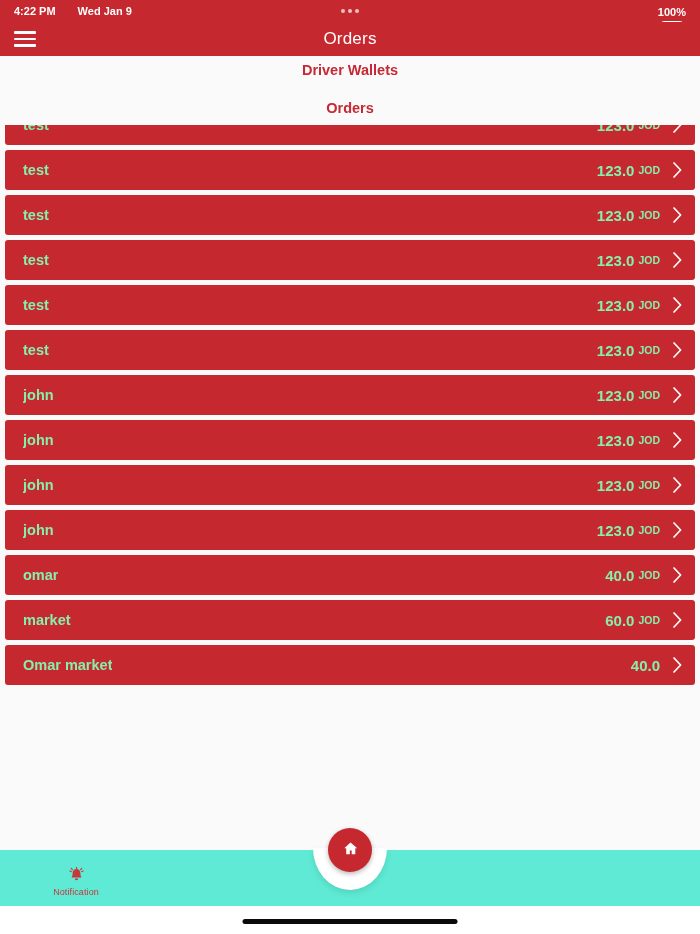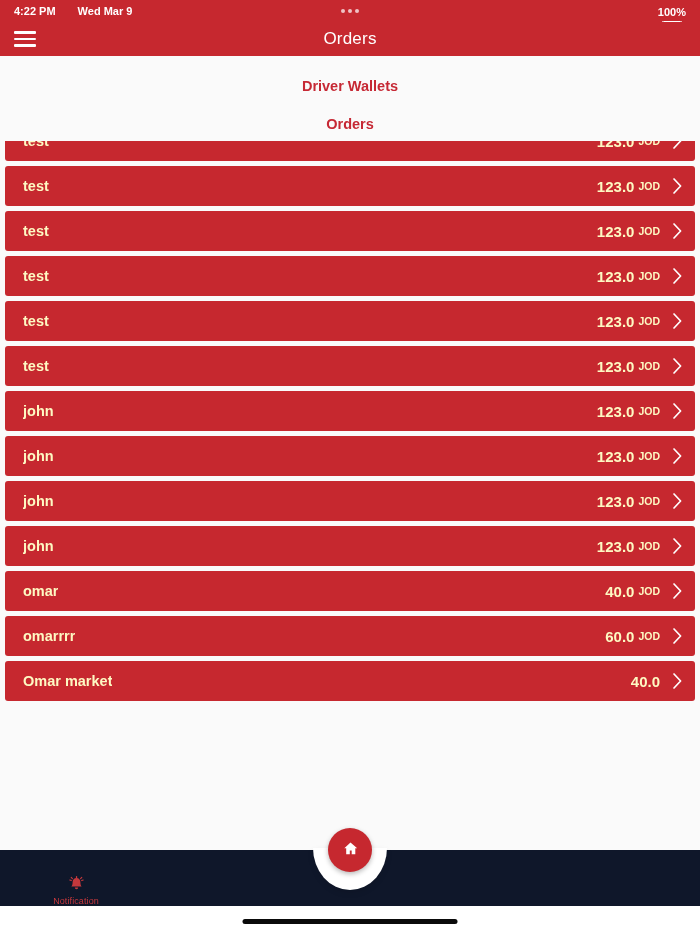--- a/index.html
+++ b/index.html
@@ -117,21 +117,21 @@
 
   
   .section-title {
     text-align: center;
     color: #c62834;
     font-size: 14.5px;
     font-weight: bold;
     background: #fafafa;
     flex: none;
   }
-  .section-title.wallets { padding: 22px 0 11px; }
+  .section-title.wallets { padding: 6px 0 11px; }
   .section-title.orders  { padding: 11px 0 9px; }
 
   
   .wallet-card {
     margin: 0 2px;
     background: #ffffff;
     border-radius: 3px;
     box-shadow: 0 1px 3px rgba(150,40,50,0.30), 0 0 0 0.5px rgba(198,40,47,0.10);
     height: 185px;
     padding-top: 18px;
@@ -176,21 +176,21 @@
     margin-top: -20px;   
   }
   .order-row {
     height: 40px;
     margin: 0 5px 5px 5px;
     background: #c6282f;
     border-radius: 3px;
     display: flex;
     align-items: center;
     padding: 0 8px 0 18px;
-    color: #fef9c3;
+    color: #86efac;
     cursor: pointer;
   }
   .order-name {
     font-size: 14.5px;
     font-weight: bold;
     white-space: nowrap;
     overflow: hidden;
   }
   .order-right {
     margin-left: auto;
@@ -207,24 +207,24 @@
   }
   .chevron {
     margin-left: 12px;
     margin-right: 4px;
     display: block;
   }
 
   
   .bottomnav {
     height: 56px;
-    background: #0f172a;
+    background: #5eead4;
     flex: none;
     display: flex;
-    align-items: flex-end;
+    align-items: center;
     padding-top: 6px;
     position: relative;
   }
   .nav-item {
     width: 128px;
     text-align: center;
     color: #c6383c;
     cursor: pointer;
   }
   .nav-item.left { margin-left: 12px; }
@@ -270,21 +270,21 @@
   .gesture-area { height: 28px; flex: none; background: #ffffff; position: relative; }
 </style>
 </head>
 <body>
 
 <div id="app">
 
   <div class="statusbar">
     <div class="sb-left">
       <span>4:22 PM</span>
-      <span>Wed Mar 9</span>
+      <span>Wed Jan 9</span>
     </div>
     <div class="sb-center">
       <span class="dots">
           <i></i>
           <i></i>
           <i></i>
         </span>
     </div>
     <div class="sb-right">
       <span class="wifi-icon">
@@ -421,21 +421,21 @@
           <span class="order-name">omar</span>
           <span class="order-right">
             <span class="order-amount">40.0</span>
             <span class="order-cur">JOD</span>
             <svg class="chevron" width="11" height="18" viewBox="0 0 11 18">
               <path d="M2 2 L8.6 9 L2 16" stroke="#ffffff" stroke-width="1.7" fill="none" stroke-linecap="round" stroke-linejoin="round"></path>
             </svg>
           </span>
         </div>
         <div class="order-row">
-          <span class="order-name">omarrrr</span>
+          <span class="order-name">market</span>
           <span class="order-right">
             <span class="order-amount">60.0</span>
             <span class="order-cur">JOD</span>
             <svg class="chevron" width="11" height="18" viewBox="0 0 11 18">
               <path d="M2 2 L8.6 9 L2 16" stroke="#ffffff" stroke-width="1.7" fill="none" stroke-linecap="round" stroke-linejoin="round"></path>
             </svg>
           </span>
         </div>
         <div class="order-row">
           <span class="order-name">Omar market</span>

